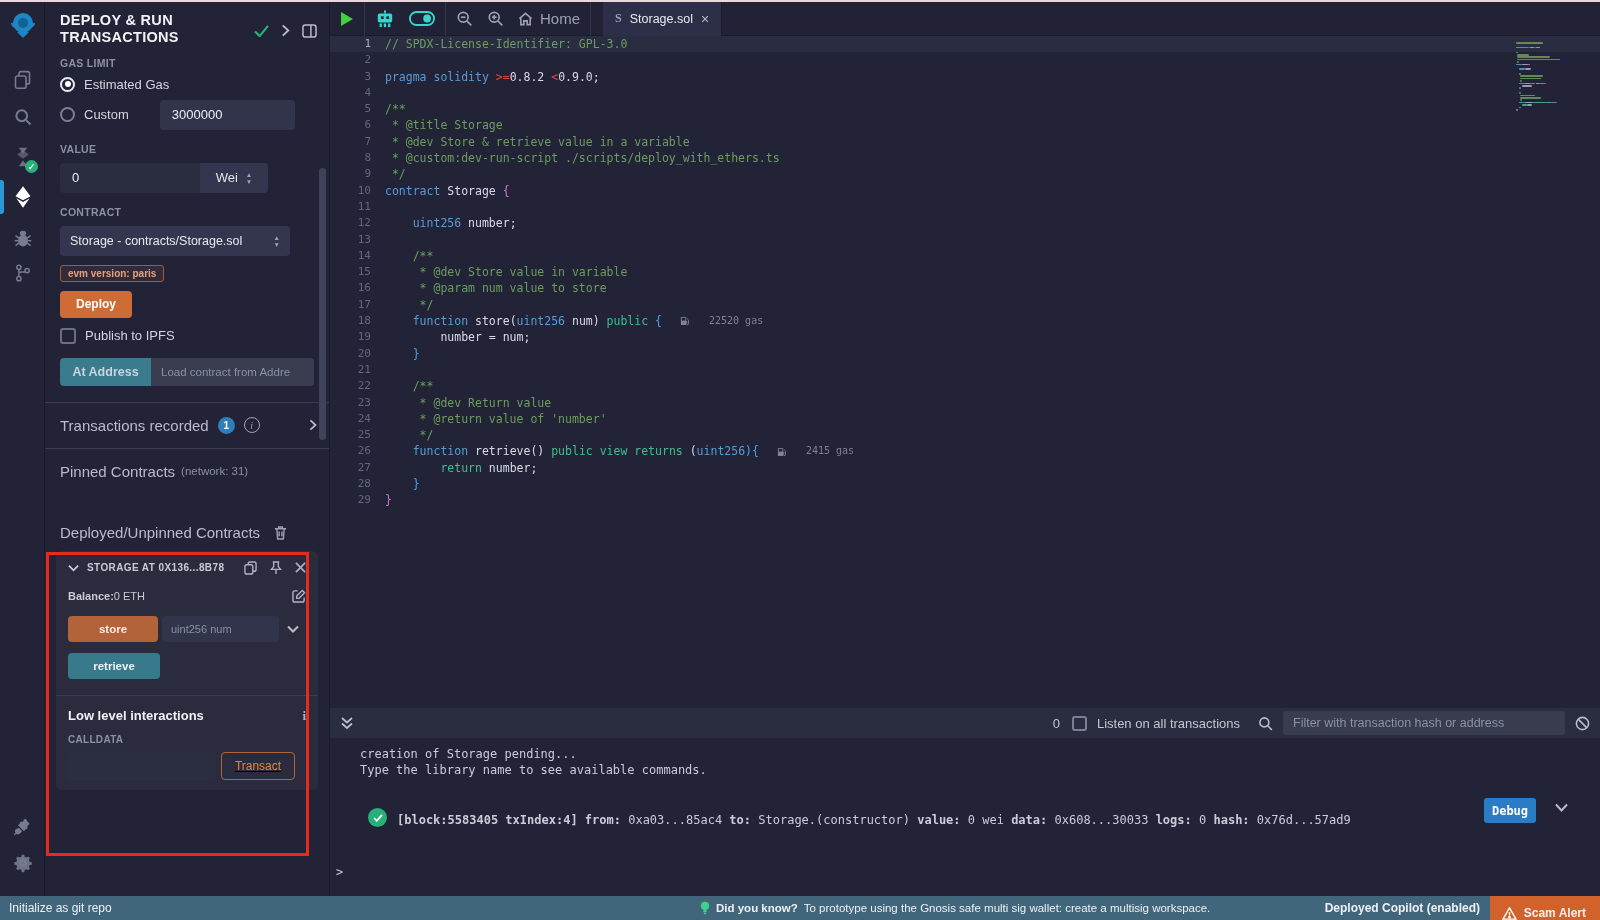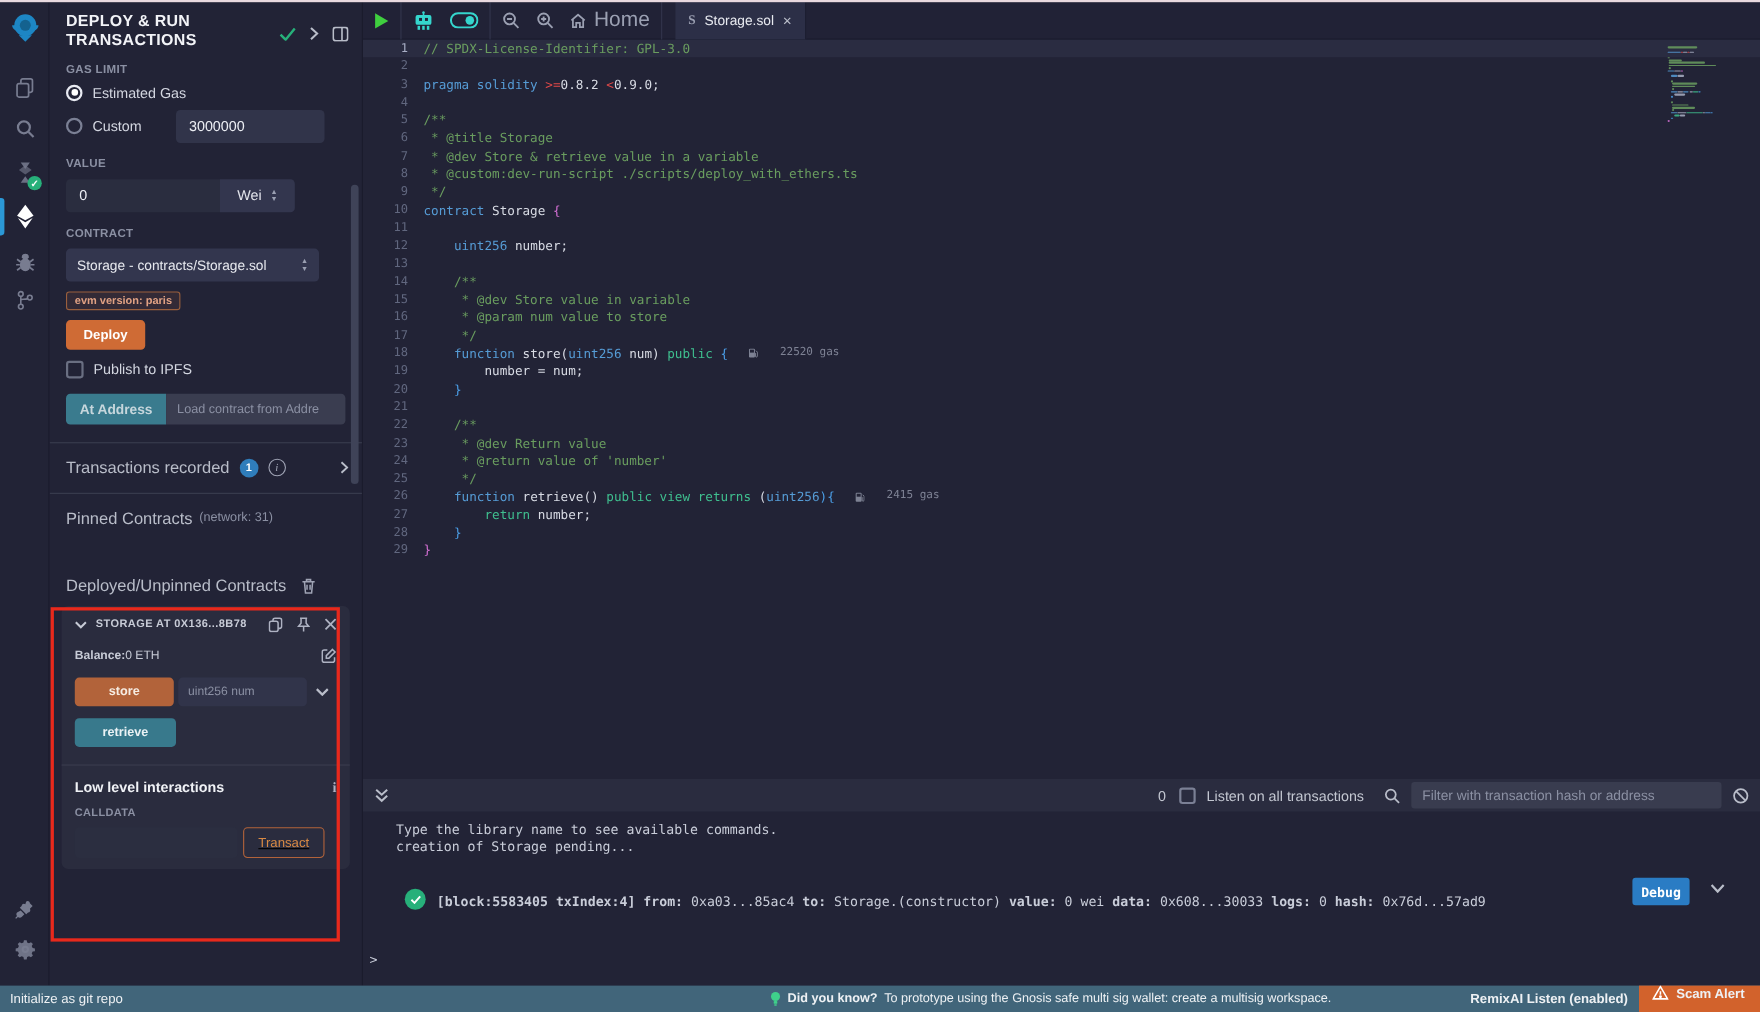--- a/index.html
+++ b/index.html
@@ -98,21 +98,21 @@
 
   
   .workbench { position:absolute; top:2px; left:330px; right:0; bottom:24px; background:#222336; }
   .toolbar { position:absolute; top:0; left:0; right:0; height:34px; background:#212236;
     border-bottom:1px solid #1a1b2c; display:flex; align-items:center; }
   .tb-group { display:flex; align-items:center; height:34px; padding:0 10px; gap:14px;
     border-right:1px solid #32354c; }
   .tb-play { color:#3fcf3f; }
   .tb-cyan { color:#35d6cd; }
   .tb-gray { color:#9ba0b2; }
-  .tb-home { display:flex; align-items:center; gap:7px; color:#9ba0b2; font-size:19px; }
+  .tb-home { display:flex; align-items:center; gap:7px; color:#9ba0b2; font-size:15px; }
   .tab { margin-left:12px; height:34px; background:#2c2f47; display:flex; align-items:center; gap:8px;
     padding:0 12px; color:#e8eaf0; font-size:12.5px; cursor:pointer; border-right:1px solid #1a1b2c; }
   .tab .sol-glyph { color:#9ba0b2; font-size:12px; font-weight:bold; font-family:"Liberation Serif",serif; }
   .tab .close { color:#b9bdc9; font-size:14px; }
 
   
   .editor { position:absolute; top:34px; left:0; right:0; height:672px; background:#222336; overflow:hidden; }
   .code-line { display:flex; height:16.3px; line-height:16.3px; font-family:"DejaVu Sans Mono",monospace;
     font-size:11.5px; white-space:pre; }
   .code-line.active { background:rgba(130,140,180,.09); }
@@ -151,21 +151,21 @@
   .prompt { position:absolute; left:6px; top:127px; color:#c9cdd9; }
 
   
   .statusbar { position:absolute; left:0; right:0; bottom:0; height:24px; background:#41657a;
     display:flex; align-items:center; color:#eef1f4; font-size:12px; z-index:40; }
   .sb-left { padding-left:9px; }
   .sb-tip { position:absolute; left:700px; display:flex; align-items:center; gap:6px; font-size:11.5px; }
   .sb-tip .b { font-weight:bold; }
   .sb-copilot { position:absolute; right:120px; font-size:12px; font-weight:bold; }
   .scam-badge { position:absolute; right:0; top:0; height:24px; background:#d2622c; display:flex;
-    align-items:flex-start; gap:7px; padding:0 14px 0 12px; font-weight:bold; font-size:12px; cursor:pointer; }
+    align-items:flex-end; gap:7px; padding:0 14px 0 12px; font-weight:bold; font-size:12px; cursor:pointer; }
 
   svg { display:block; }
 </style>
 </head>
 <body>
 
 <div class="app">
   <div class="topline"></div>
 
   <nav class="iconbar">
@@ -581,22 +581,22 @@
         <input class="filter-input" placeholder="Filter with transaction hash or address" style="">
         <svg width="15" height="15" viewBox="0 0 16 16" fill="none" stroke="#b9bdc9" stroke-width="1.7">
           <circle cx="8" cy="8" r="6.5"></circle>
             <line x1="3.4" y1="3.4" x2="12.6" y2="12.6"></line>
         </svg>
       </div>
     </div>
 
     <div class="terminal">
       <div class="term-lines" id="term-lines">
+          <div>creation of Storage pending...</div>
           <div>Type the library name to see available commands.</div>
-          <div>creation of Storage pending...</div>
         </div>
       <div class="tx-row">
         <span class="tx-check">
           <svg width="10" height="8" viewBox="0 0 12 10" fill="none" stroke="#ffffff" stroke-width="2.2">
               <path d="M1 5 L4.5 8.5 L11 1"></path>
             </svg>
         </span>
         <span class="tx-text" id="tx-text"><span class="b">[block:5583405 txIndex:4] </span><span class="b">from:</span><span> 0xa03...85ac4 </span><span class="b">to:</span><span> Storage.(constructor) </span><span class="b">value:</span><span> 0 wei </span><span class="b">data:</span><span> 0x608...30033 </span><span class="b">logs:</span><span> 0 </span><span class="b">hash:</span><span> 0x76d...57ad9</span></span>
         <button class="debug-btn">Debug</button>
         <svg class="tx-chev" width="13" height="9" viewBox="0 0 13 9" fill="none" stroke="currentColor" stroke-width="2">
@@ -611,21 +611,21 @@
     <span class="sb-left">Initialize as git repo</span>
     <span class="sb-tip">
       <svg width="10" height="14" viewBox="0 0 12 17" fill="#3fd08b">
         <circle cx="6" cy="6" r="5"></circle>
           <rect x="4" y="11" width="4" height="3" rx="1"></rect>
           <rect x="4.5" y="14.5" width="3" height="1.6" rx=".8"></rect>
       </svg>
       <span class="b">Did you know?</span>
       <span>To prototype using the Gnosis safe multi sig wallet: create a multisig workspace.</span>
     </span>
-    <span class="sb-copilot">RemixAI Listen (enabled)</span>
+    <span class="sb-copilot">Deployed Copilot (enabled)</span>
     <span class="scam-badge">
       <svg width="15" height="13" viewBox="0 0 16 14" fill="none" stroke="#ffffff" stroke-width="1.5">
         <path d="M8 1 L15 13 H1 Z"></path>
           <line x1="8" y1="5.5" x2="8" y2="9"></line>
           <circle cx="8" cy="11" r=".7" fill="#fff"></circle>
       </svg>
       <span>Scam Alert</span>
     </span>
   </footer>
 </div>

